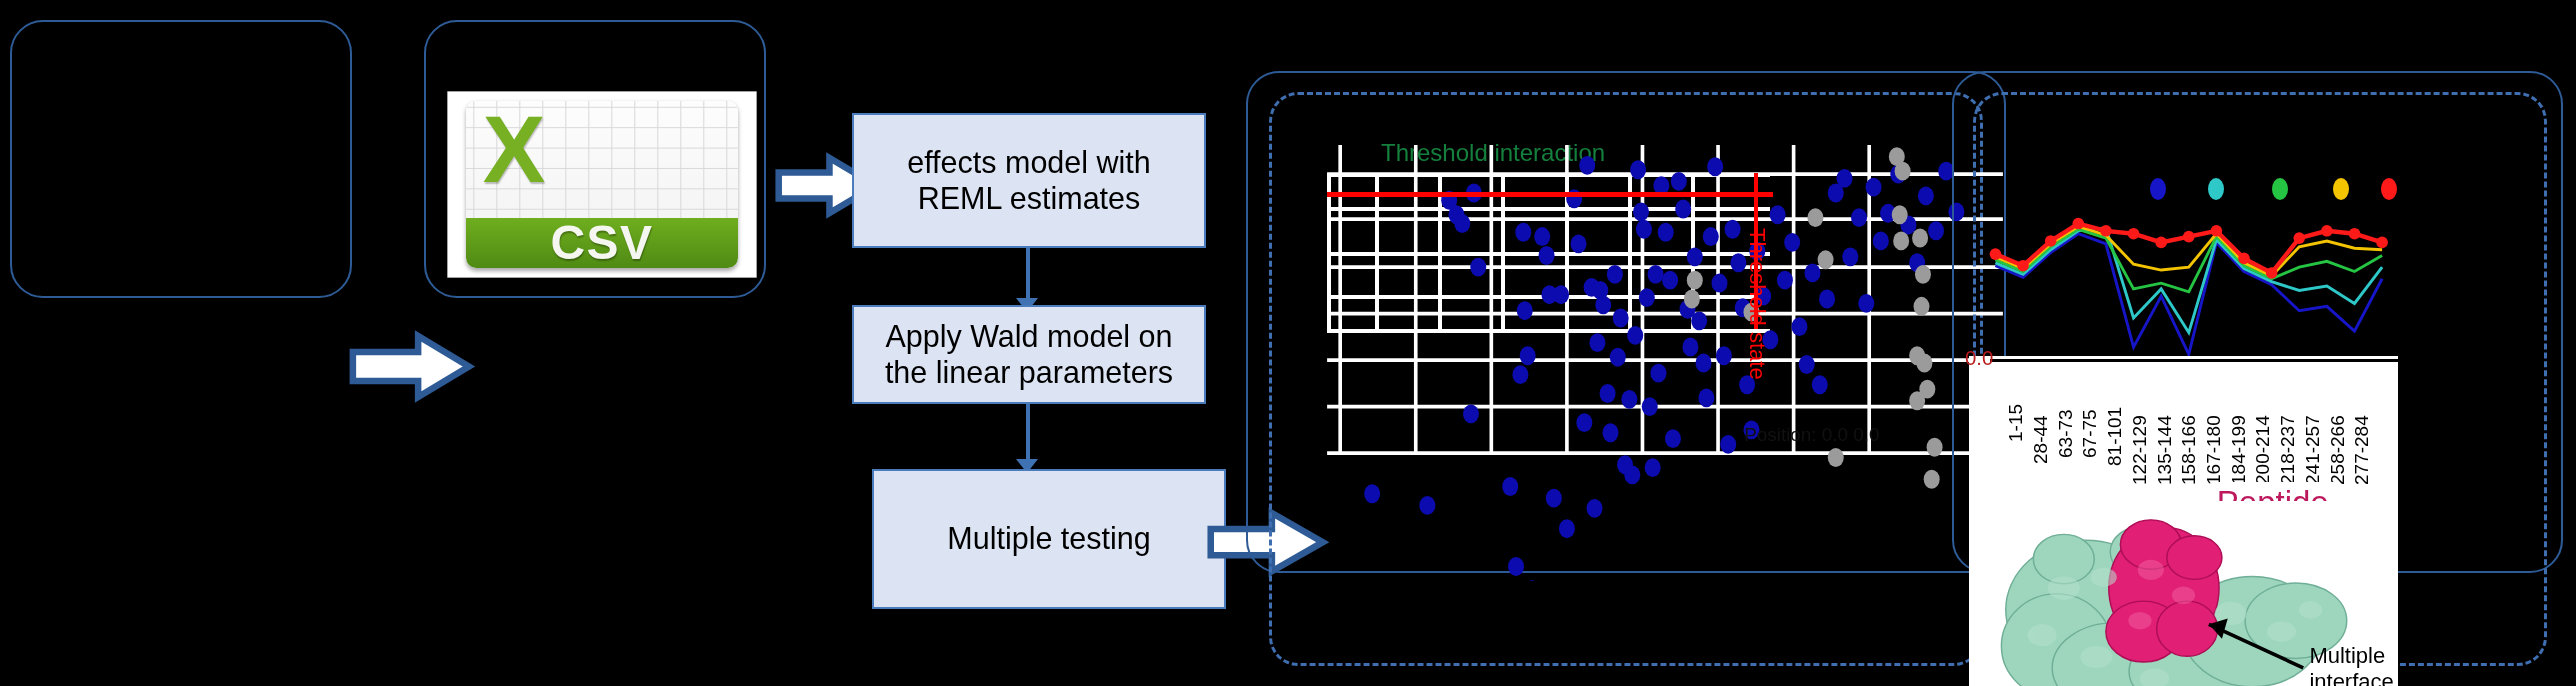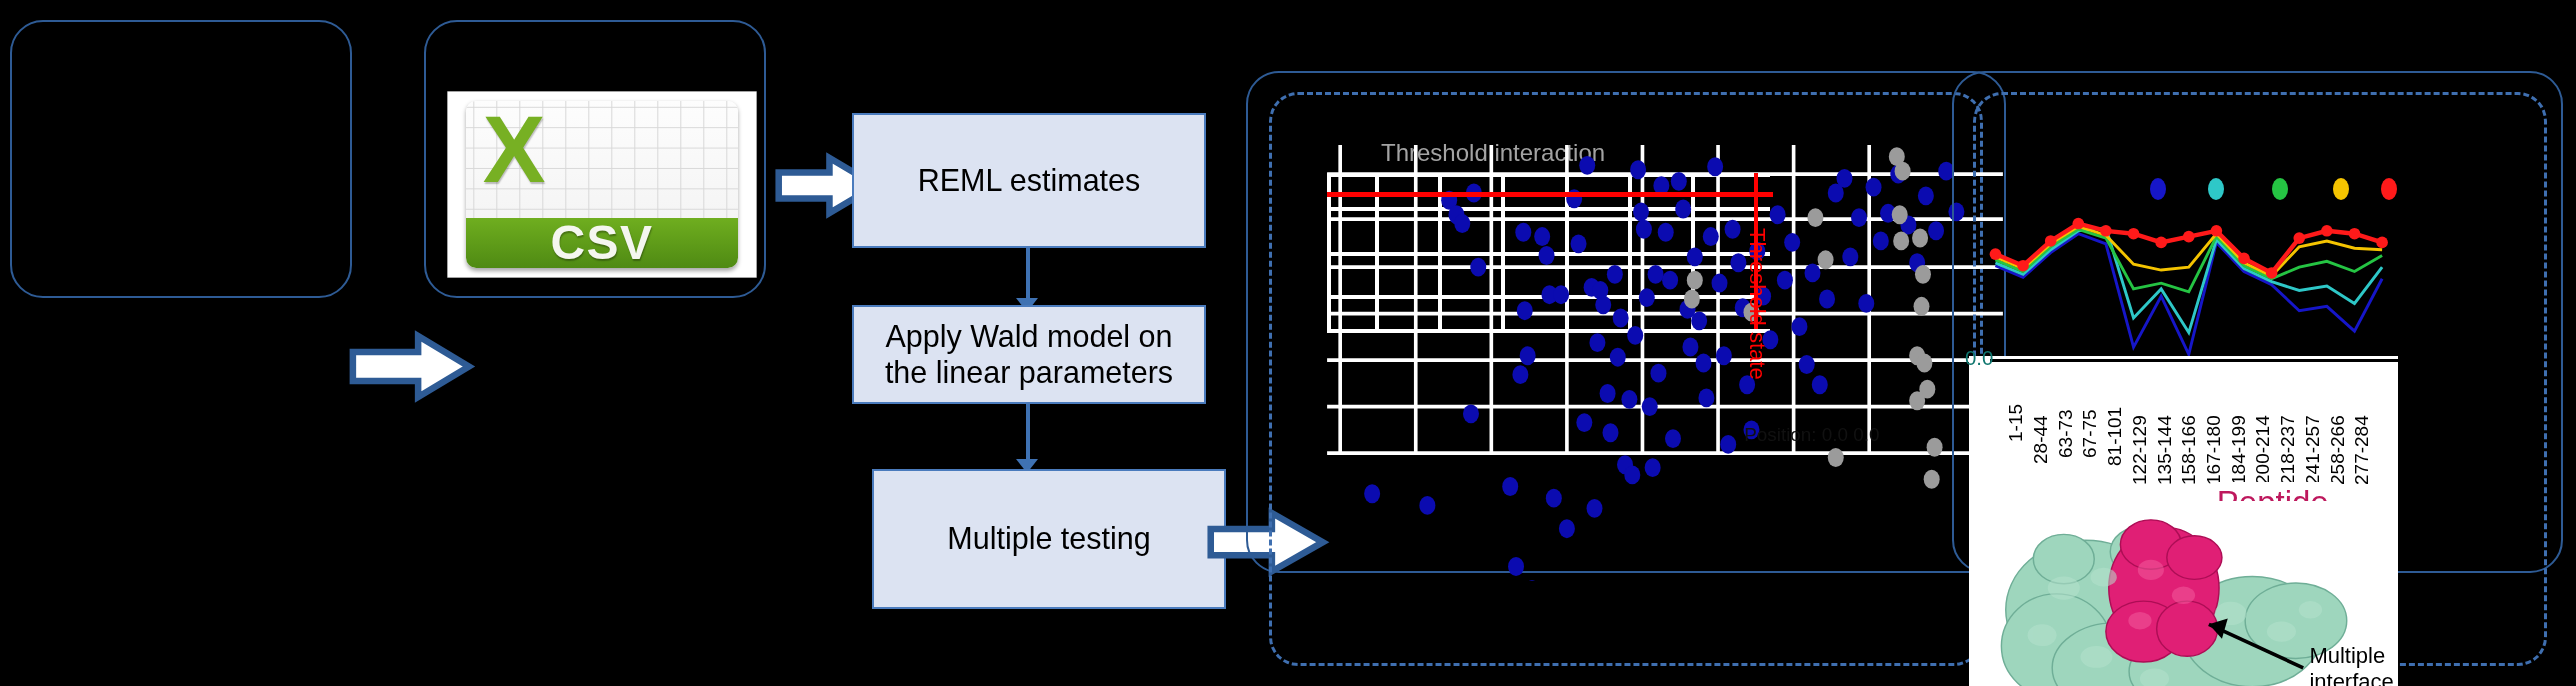--- a/index.html
+++ b/index.html
@@ -33,37 +33,37 @@
   .csv-x{position:absolute;left:6%;top:2%;font-size:94px;font-weight:bold;color:#77b023;
          line-height:.95;text-shadow:0.7px 1.5px 1.5px rgba(0,0,0,.25);}
   .csv-band{position:absolute;left:0;right:0;bottom:0;height:30%;
             background:linear-gradient(#6fae1f,#4f8a13);
             display:flex;align-items:center;justify-content:center;}
   .csv-band span{color:#f4f6ef;font-weight:bold;font-size:48px;letter-spacing:1.5px;
                  text-shadow:0.7px 1.5px 1.5px rgba(0,0,0,.3);}
 
   
   .scatter-wrap{position:absolute;}
-  .scatter-title{position:absolute;color:#a3a3a3;font-size:24px;white-space:nowrap;}
+  .scatter-title{position:absolute;color:#15803d;font-size:24px;white-space:nowrap;}
   .scatter-plot{position:absolute;background:#000;}
   .gridline-h{position:absolute;left:0;right:0;height:3.6px;background:#ffffff;}
   .gridline-v{position:absolute;top:0;bottom:0;width:3.6px;background:#ffffff;}
   .thr-h{position:absolute;left:0;right:0;height:5.1px;background:#ff0000;z-index:6;}
   .thr-v{position:absolute;top:0;bottom:0;width:4.4px;background:#ff0000;z-index:6;}
   .thr-v-label{position:absolute;color:#ff0000;font-size:22px;white-space:nowrap;
                 transform:rotate(90deg);transform-origin:left top;z-index:7;}
 
   
   .pep-wrap{position:absolute;}
   .legend-dot{position:absolute;width:16px;height:22px;border-radius:50%;}
   .pep-axisbox{position:absolute;background:#ffffff;}
   .tick-label{position:absolute;font-size:19px;color:#000;white-space:nowrap;
               transform:rotate(-90deg);transform-origin:left top;}
   .pep-xlabel{position:absolute;font-size:33px;color:#be185d;}
-  .ylab-partial{position:absolute;font-size:20.4px;color:#0f766e;}
+  .ylab-partial{position:absolute;font-size:20.4px;color:#b91c1c;}
 
   
   .protein-box{position:absolute;background:#ffffff;overflow:hidden;}
   .anno-text{position:absolute;font-size:22px;color:#000;line-height:1.18;}
 </style>
 </head>
 <body>
 
 <div class="panel" style="left:10.2px;top:20.4px;width:342px;height:278px;"></div>
 
@@ -82,20 +82,21 @@
     </div>
   </div>
 </div>
 
 <svg class="blockarrow" style="left:770px;top:142px;width:116px;height:87px;" viewBox="0 0 160 120">
   <polygon points="12,42 82,42 82,22 146,60 82,98 82,78 12,78" fill="#ffffff" stroke="#2e5b95" stroke-width="9"></polygon>
 </svg>
 
 <div class="pbox" style="left:852px;top:113px;width:354px;height:135px;">
   <div>
+    <div>effects model with</div>
     <div><b>REML</b> estimates</div>
   </div>
 </div>
 <div class="vconn" style="left:1026px;top:248px;height:55px;"></div>
 <div class="vtri" style="left:1016px;top:298px;"></div>
 
 <div class="pbox" style="left:852px;top:305px;width:354px;height:99px;">
   <div>
     <div>Apply <b>Wald model</b> on</div>
     <div>the linear parameters</div>

